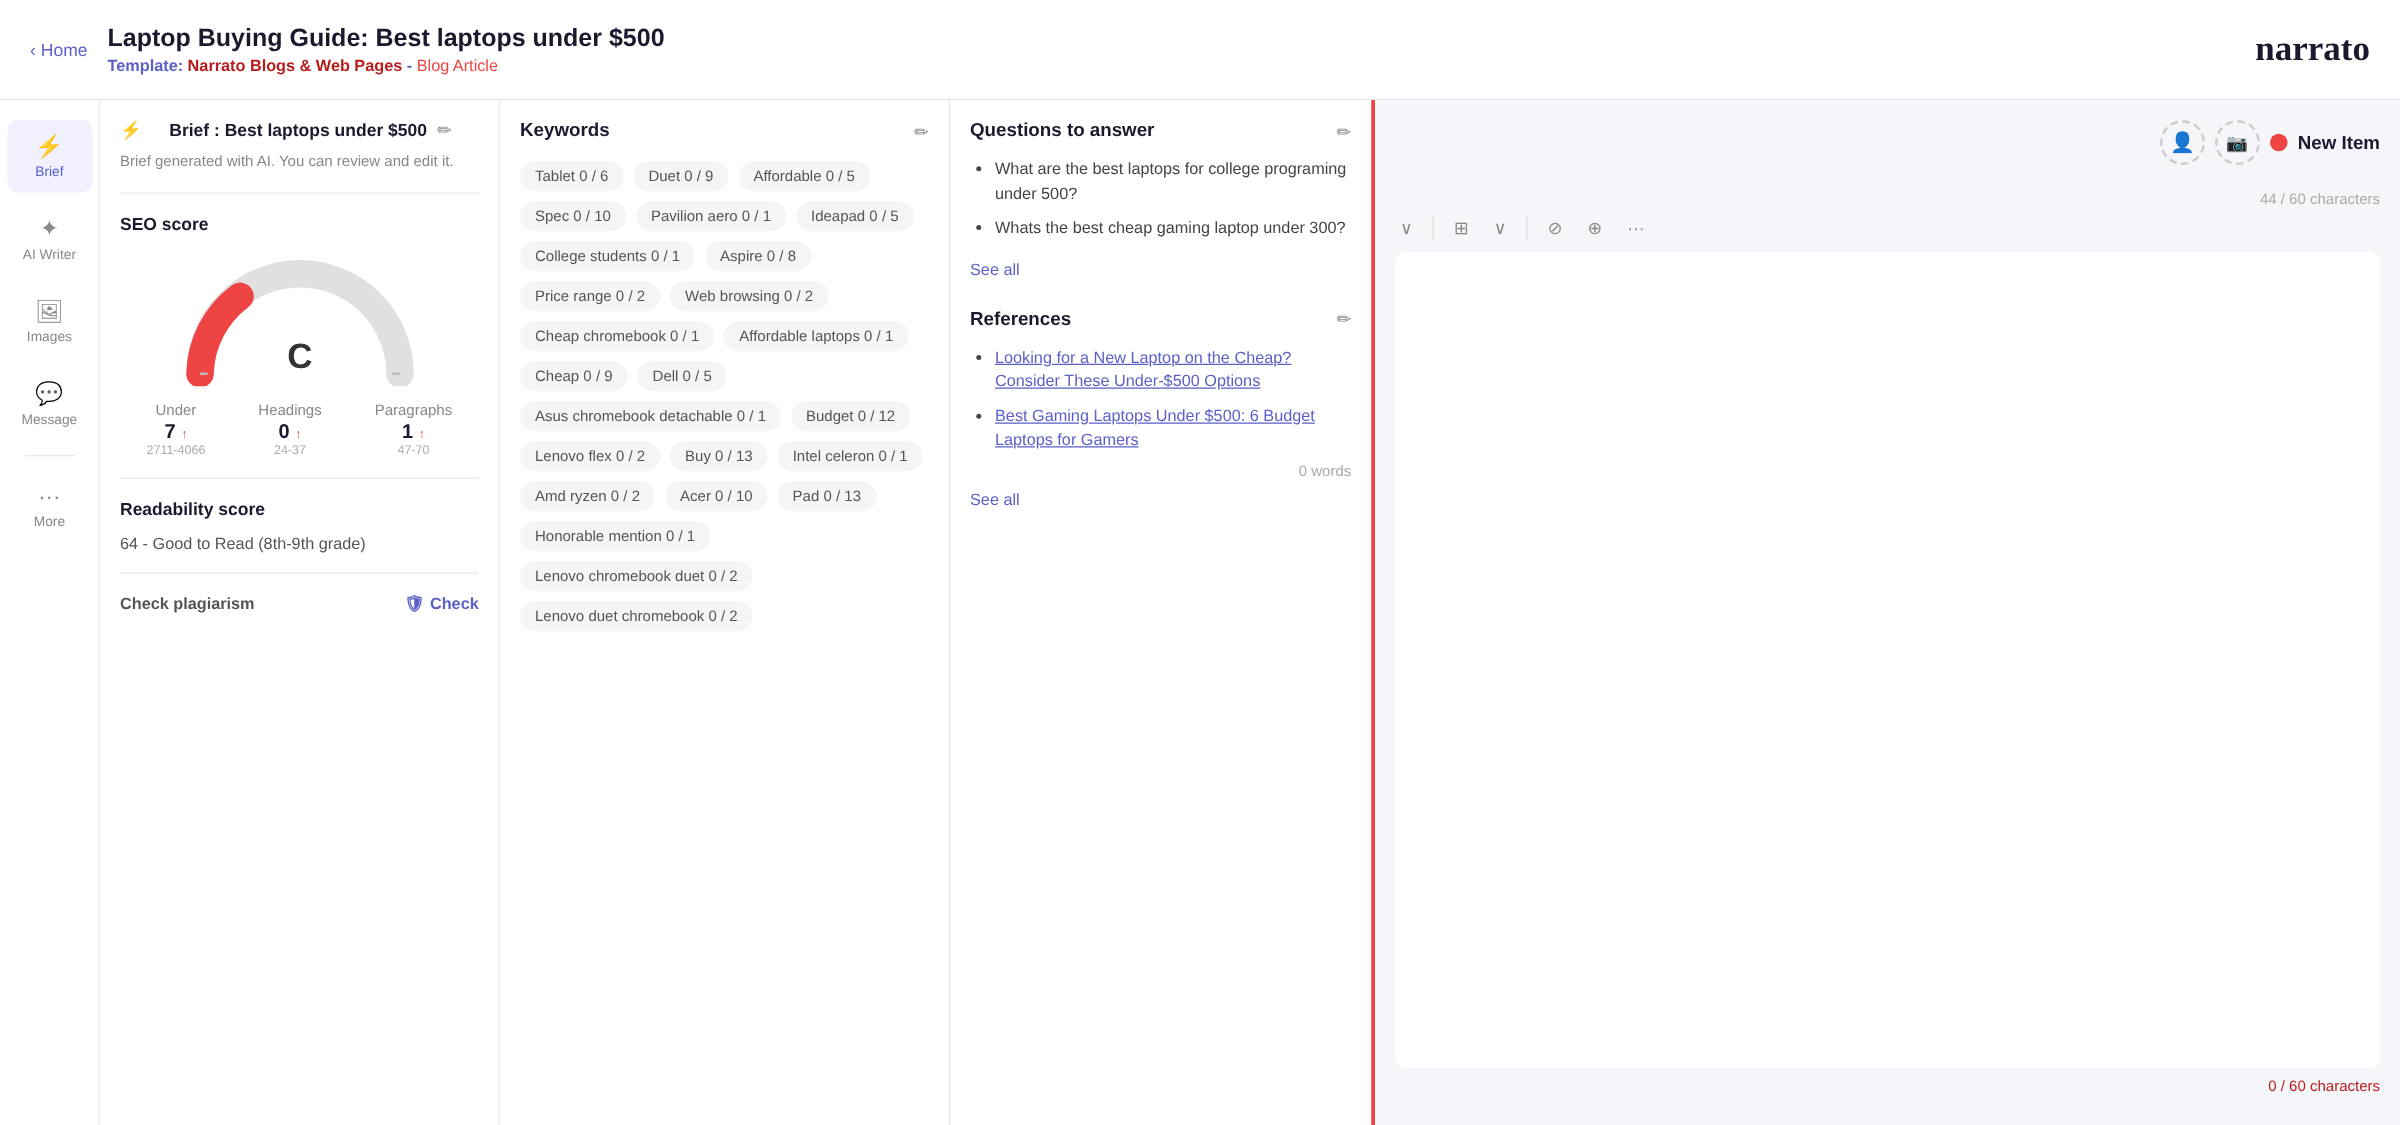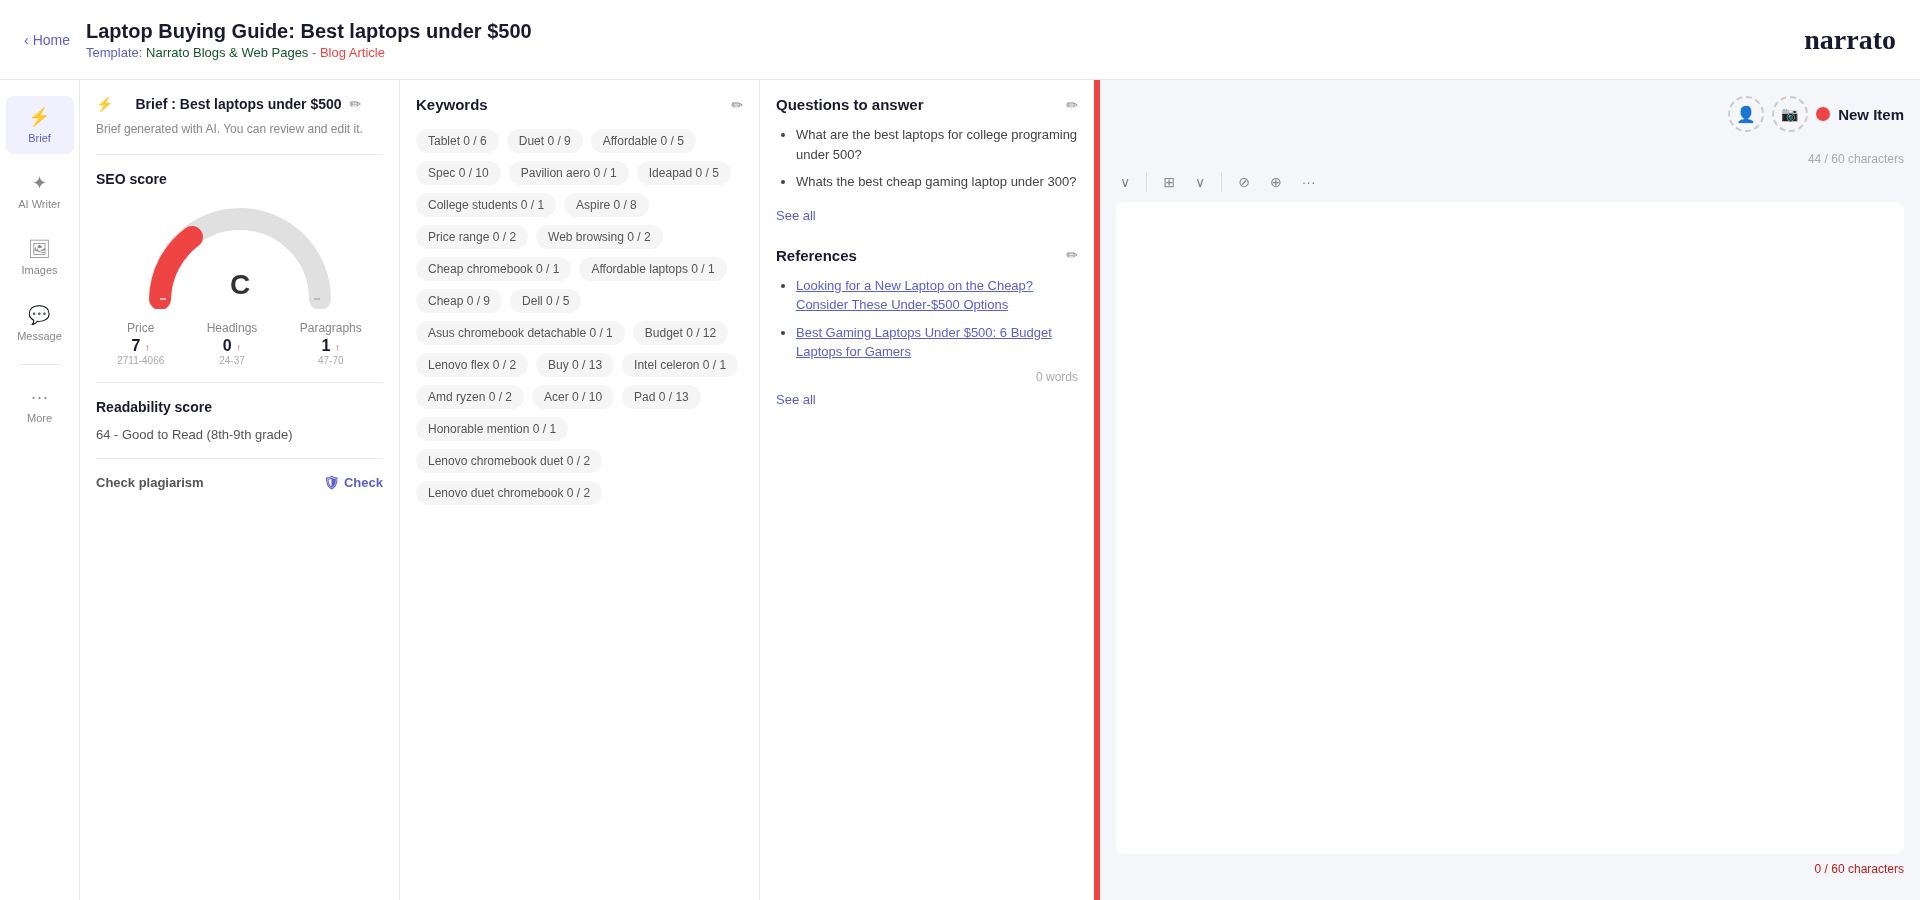--- a/index.html
+++ b/index.html
@@ -13,21 +13,21 @@
       display: flex;
       align-items: center;
       justify-content: space-between;
       height: 80px;
     }
     .header-left { display: flex; align-items: center; gap: 16px; }
     .home-link { color: #5b5fc7; font-size: 14px; display: flex; align-items: center; gap: 4px; text-decoration: none; }
     .header-title-block {}
     .header-title { font-size: 20px; font-weight: 700; color: #1a1a2e; }
     .header-subtitle { font-size: 13px; color: #666; margin-top: 2px; }
-    .header-subtitle span { color: #5b5fc7; }
+    .header-subtitle span { color: #5b5fc7; font-weight: bold; }
     .header-subtitle a { color: #e44; text-decoration: none; }
     .narrato-logo { font-size: 28px; font-weight: 700; color: #1a1a2e; font-family: Georgia, serif; }
 
     
     .main-layout { display: flex; height: calc(900px - 80px); overflow: hidden; }
 
     
     .sidebar {
       width: 80px;
       background: #fff;
@@ -115,21 +115,21 @@
       padding: 5px 12px;
       font-size: 12px;
       color: #555;
       white-space: nowrap;
     }
 
     
     .qa-panel {
       width: 340px;
       background: #fff;
-      border-right: 6px solid #ef4444;
+      border-right: 3px solid #ef4444;
       overflow-y: auto;
       padding: 16px;
     }
     .qa-section { margin-bottom: 24px; }
     .qa-header { display: flex; align-items: center; justify-content: space-between; margin-bottom: 12px; }
     .qa-title { font-size: 15px; font-weight: 700; color: #1a1a2e; }
     .bullet-list { list-style: disc; padding-left: 20px; }
     .bullet-list li { font-size: 13px; color: #444; margin-bottom: 8px; line-height: 1.5; }
     .see-all { color: #5b5fc7; font-size: 13px; cursor: pointer; margin-top: 8px; display: inline-block; font-weight: 500; }
     .ref-link { color: #5b5fc7; text-decoration: underline; font-size: 13px; cursor: pointer; }
@@ -203,21 +203,21 @@
 <div class="top-header">
   <div class="header-left">
     <a class="home-link">
       <span>‹</span>
       <span>Home</span>
     </a>
     <div class="header-title-block">
       <div class="header-title">Laptop Buying Guide: Best laptops under $500</div>
       <div class="header-subtitle">
         <span>Template:</span>
-        <span style="color:#14532d;">Narrato Blogs &amp; Web Pages</span>
+        <span style="color:#b91c1c;">Narrato Blogs &amp; Web Pages</span>
         <span> - </span>
         <a style="color:#e44;">Blog Article</a>
       </div>
     </div>
   </div>
   <div class="narrato-logo">narrato</div>
 </div>
 
 <div class="main-layout">
 
@@ -267,21 +267,21 @@
 
           <text x="100" y="95" text-anchor="middle" font-size="28" font-weight="bold" fill="#333">C</text>
 
           <line x1="20" y1="100" x2="26" y2="100" stroke="#bbb" stroke-width="2"></line>
           <line x1="180" y1="100" x2="174" y2="100" stroke="#bbb" stroke-width="2"></line>
         </svg>
       </div>
 
       <div class="score-metrics">
         <div class="metric">
-          <div class="metric-label">Price</div>
+          <div class="metric-label">Under</div>
           <div class="metric-value">7 <span class="metric-arrow">↑</span></div>
           <div class="metric-range">2711-4066</div>
         </div>
         <div class="metric">
           <div class="metric-label">Headings</div>
           <div class="metric-value">0 <span class="metric-arrow">↑</span></div>
           <div class="metric-range">24-37</div>
         </div>
         <div class="metric">
           <div class="metric-label">Paragraphs</div>

